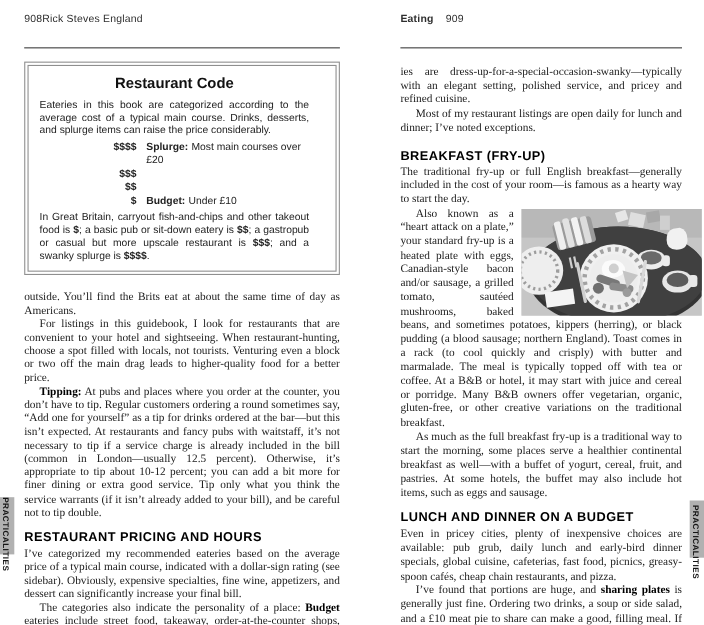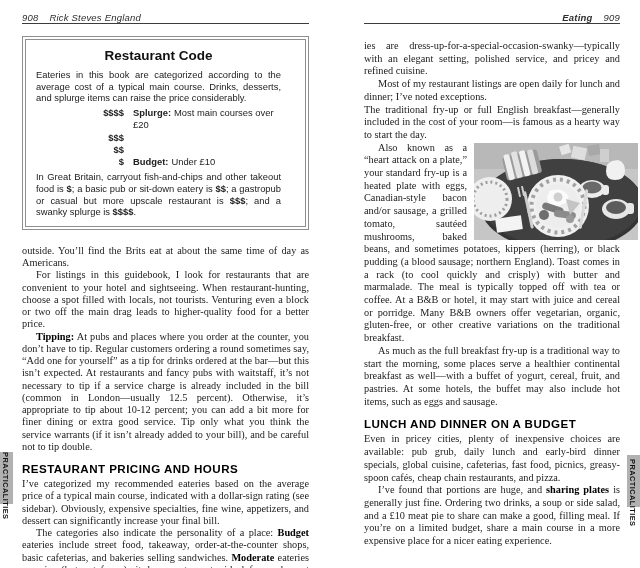--- a/index.html
+++ b/index.html
@@ -13,25 +13,25 @@
   .page{position:absolute;top:12px;}
   .page-left{left:22px;width:287px;}
   .page-right{left:364px;width:256px;}
 
   
   .pagehead{
     display:flex;align-items:baseline;
     font-family:"Liberation Sans",sans-serif;
     font-size:9.5px;letter-spacing:.2px;color:#2e2e2e;
     border-bottom:1.6px solid #3c3c3c;
-    padding-bottom:0;margin-bottom:0;font-style:italic;
+    padding-bottom:20px;margin-bottom:0;
   }
   .pagehead .num{font-weight:normal;}
-  .pagehead-left .title{margin-left:11px;}
-  .pagehead-right{justify-content:flex-end;}
+  .pagehead-left .title{}
+  .pagehead-right{justify-content:flex-start;}
   .pagehead-right .title{font-weight:bold;margin-right:11px;}
 
   
   .codebox{
     margin-top:12px;margin-bottom:15px;
     border:4px double #8f8f8f;
     padding:6px 24px 8px 10px;
     font-family:"Liberation Sans",sans-serif;
     color:#222;
   }
@@ -136,20 +136,21 @@
 <div class="page page-right">
   <div class="pagehead pagehead-right">
     <span class="title">Eating</span>
     <span class="num">909</span>
   </div>
 
   <div class="bodycopy">
     <p><span>ies are dress-up-for-a-special-occasion-swanky—typically with an elegant setting, polished service, and pricey and refined cuisine.</span></p>
     <p class="ind"><span>Most of my restaurant listings are open daily for lunch and dinner; I’ve noted exceptions.</span></p>
 
+    <h2 class="sect-head first">BREAKFAST (FRY-UP)</h2>
     <p><span>The traditional fry-up or full English breakfast—generally included in the cost of your room—is famous as a hearty way to start the day.</span></p>
 
     <p class="ind">
       <span class="photo">
         <svg width="164" height="97" viewBox="0 0 164 97" xmlns="http://www.w3.org/2000/svg">
 
           <rect x="0" y="0" width="164" height="97" fill="#c6c6c6"></rect>
           <rect x="0" y="0" width="164" height="26" fill="#b8b8b8"></rect>
 
           <rect x="98" y="4" width="14" height="12" fill="#dedede" transform="rotate(12 105 10)"></rect>

